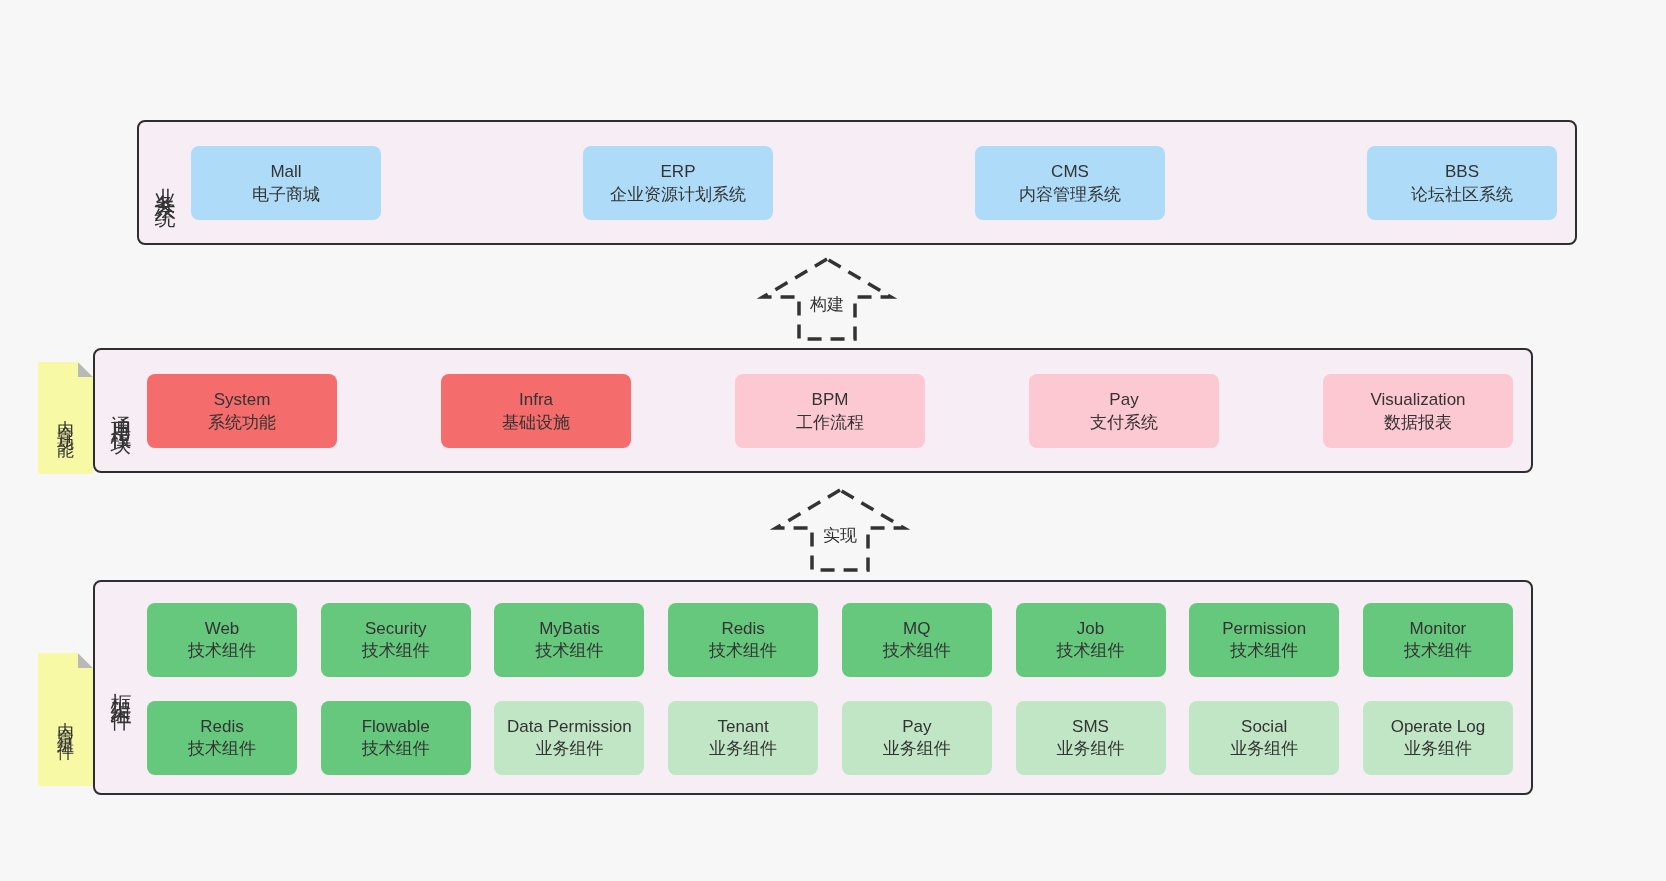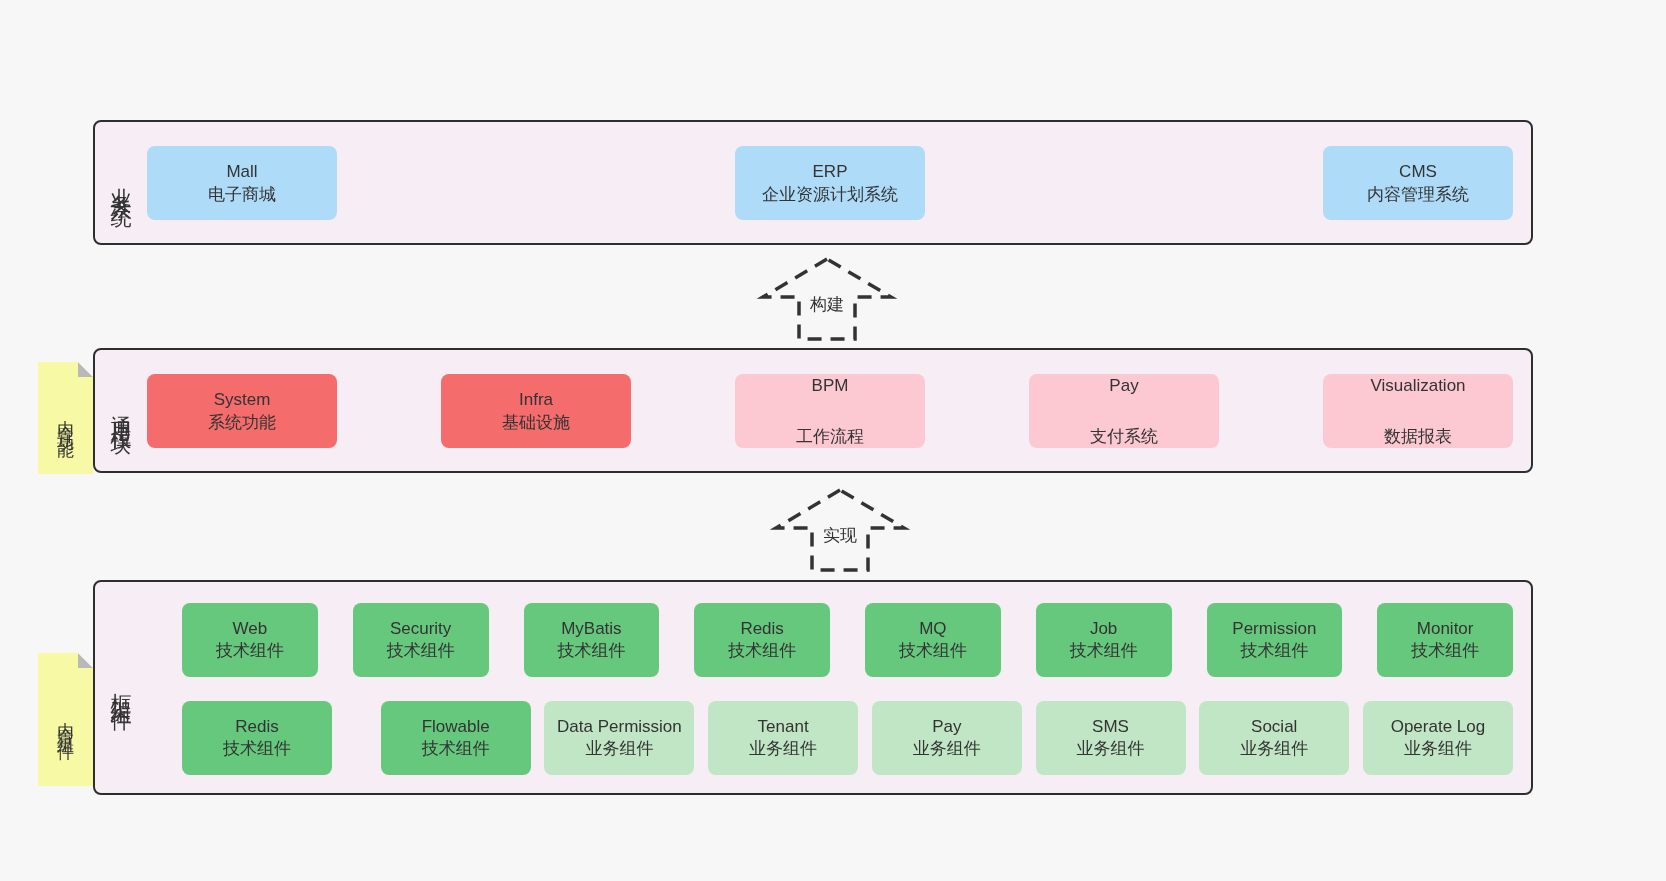--- a/index.html
+++ b/index.html
@@ -19,21 +19,21 @@
   .canvas{
     position:relative;width:1666px;height:881px;overflow:hidden;
     background:var(--page-bg);
     font-family:"Liberation Sans",sans-serif;color:var(--text);
   }
   .band{
     position:absolute;left:93px;width:1440px;box-sizing:border-box;
     background:var(--band-bg);
     border:2px solid var(--border);border-radius:8px;z-index:2;
   }
-  #band-business{top:120px;height:125px;}
+  #band-business{top:120px;height:125px;margin-left:44px;}
   #band-modules{top:348px;height:125px;}
   #band-components{top:580px;height:215px;}
   .band-label{
     position:absolute;left:12px;top:50%;transform:translateY(-50%);
     writing-mode:vertical-rl;text-orientation:upright;
     font-size:21px;letter-spacing:6px;color:var(--text);white-space:nowrap;
   }
   .box-row{
     position:absolute;left:52px;right:18px;
     display:flex;justify-content:space-between;align-items:center;
@@ -43,22 +43,22 @@
   .box-row.r2{top:119px;height:74px;}
   .box{
     width:190px;height:74px;border-radius:8px;
     display:flex;flex-direction:column;justify-content:center;align-items:center;
     text-align:center;font-size:17px;line-height:23px;color:var(--text);
   }
   .box.small{width:150px;line-height:22.5px;}
   .box .bname,.box .bdesc{display:block;}
   .box-blue{background:var(--blue);}
   .box-red{background:var(--red);}
-  .box-pink{background:var(--pink);justify-content:space-between;}
-  .box-green{background:var(--green);margin-left:35px;}
+  .box-pink{background:var(--pink);}
+  .box-green{background:var(--green);}
   .box-green-light{background:var(--green-light);}
   .tag{
     position:absolute;left:38px;width:55px;background:var(--yellow);z-index:1;
     clip-path:polygon(0 0,calc(100% - 15px) 0,100% 15px,100% 100%,0 100%);
     display:flex;justify-content:center;align-items:center;
   }
   #tag-modules{top:362px;height:112px;}
   #tag-components{top:653px;height:133px;}
   .tag-fold{
     position:absolute;top:0;right:0;width:15px;height:15px;background:var(--fold);
@@ -115,20 +115,24 @@
         <span class="bdesc">电子商城</span>
       </div>
       <div class="box box-blue">
         <span class="bname">ERP</span>
         <span class="bdesc">企业资源计划系统</span>
       </div>
       <div class="box box-blue">
         <span class="bname">CMS</span>
         <span class="bdesc">内容管理系统</span>
       </div>
+      <div class="box box-blue">
+        <span class="bname">BBS</span>
+        <span class="bdesc">论坛社区系统</span>
+      </div>
     </div>
   </div>
 
   <div class="band" id="band-modules">
     <div class="band-label">通用模块</div>
     <div class="box-row full">
       <div class="box box-red">
         <span class="bname">System</span>
         <span class="bdesc">系统功能</span>
       </div>

